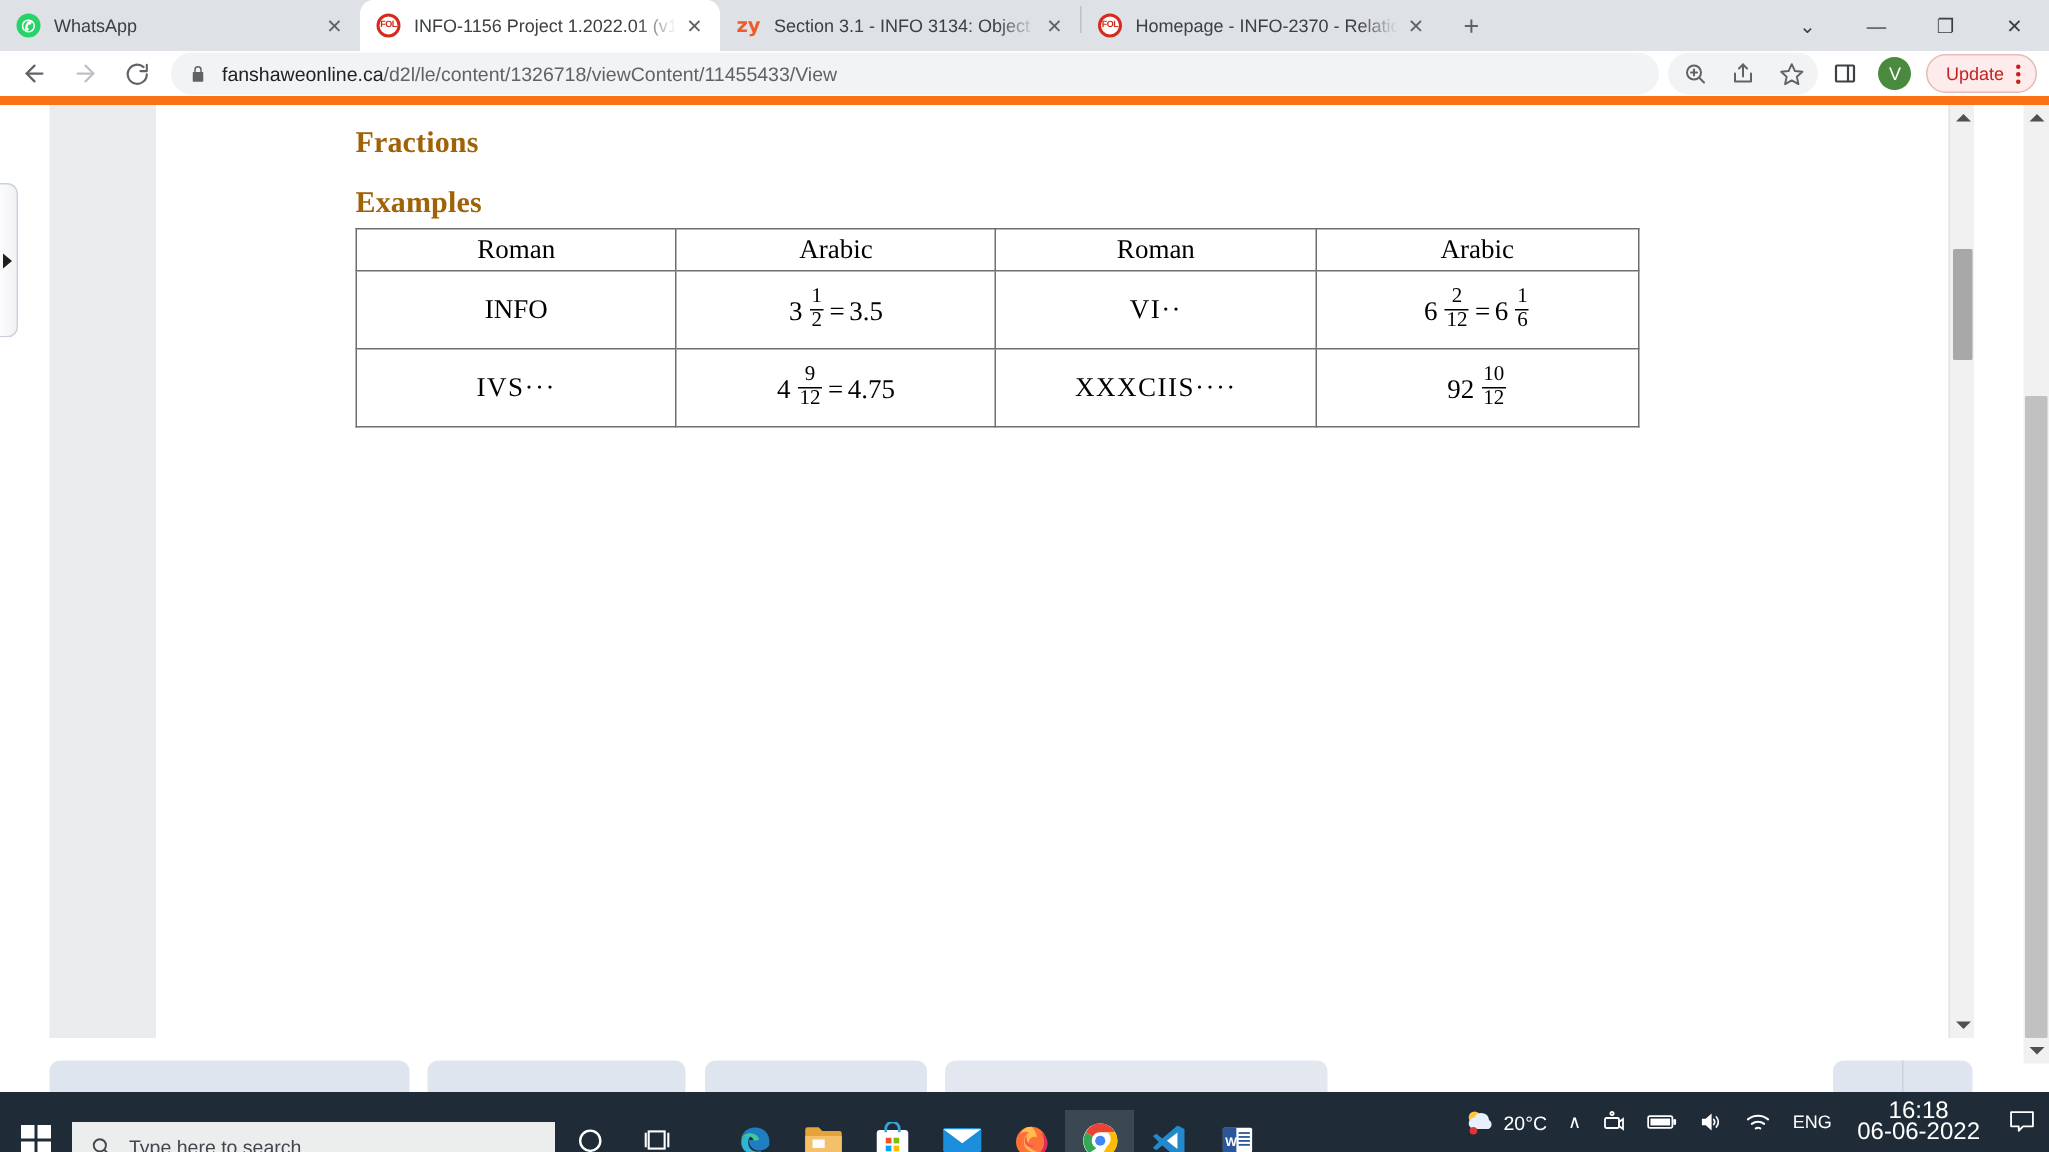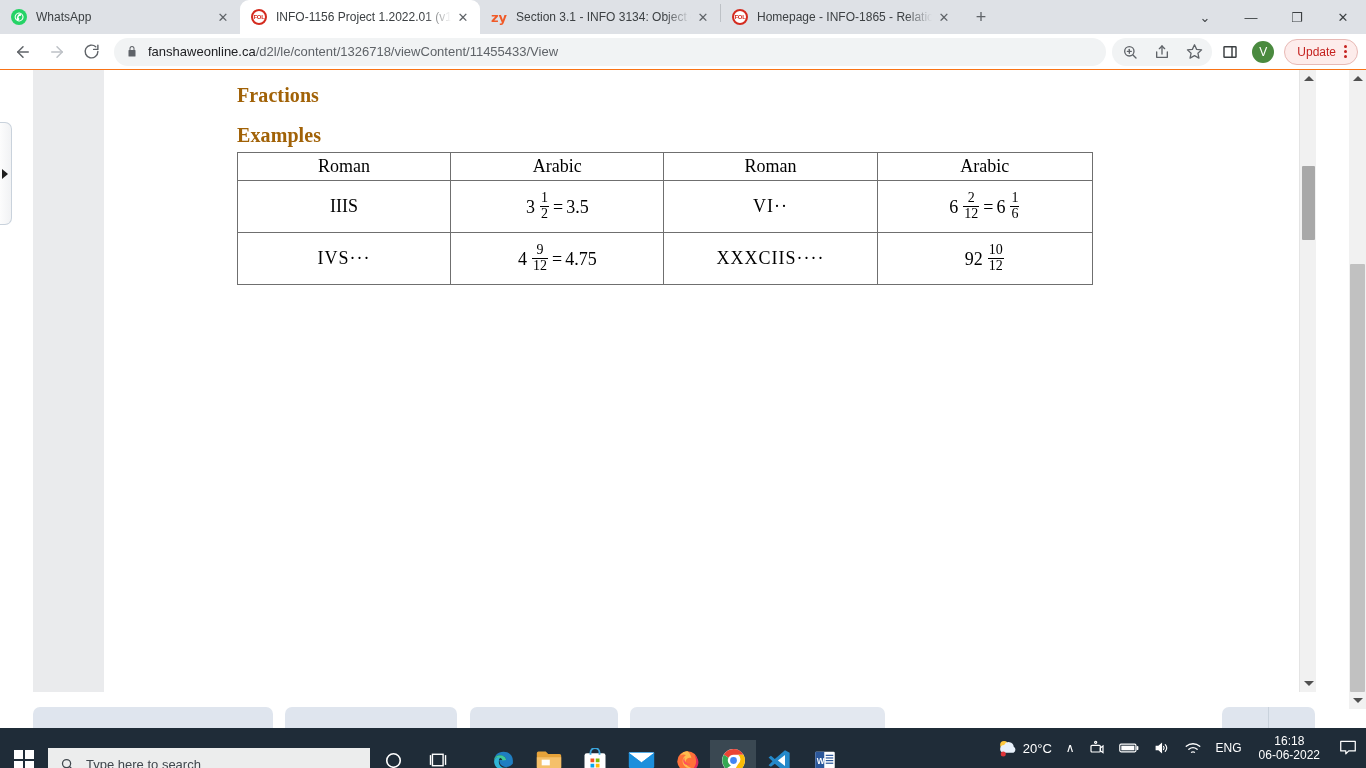--- a/index.html
+++ b/index.html
@@ -70,21 +70,21 @@
   }
   .winbtn {
     width: 46px; height: 34px;
     display: flex; align-items: center; justify-content: center;
     color: #3c4043; font-size: 13px;
   }
 
   .toolbar {
     height: 36px; width: 1366px; background: #ffffff;
     display: flex; align-items: center; padding: 0 8px;
-    border-bottom: 1px solid #f97316;
+    border-bottom: 6px solid #f97316;
   }
   .navbtn {
     width: 30px; height: 30px; margin-right: 4px;
     display: flex; align-items: center; justify-content: center;
     color: #5f6368;
   }
   .omnibox {
     flex: 1 1 auto; height: 28px; background: #f1f3f4;
     border-radius: 14px; display: flex; align-items: center;
     padding: 0 12px; margin: 0 6px 0 4px;
@@ -272,21 +272,21 @@
     position: absolute; bottom: 2px; left: 11px; width: 24px; height: 3px;
     background: #6fb3e0; border-radius: 2px;
   }
   .tray {
     position: absolute; right: 0; top: 0; height: 40px;
     display: flex; align-items: center; color: #ffffff; font-size: 12px;
   }
   .tray-item { display: flex; align-items: center; justify-content: center;
                padding: 0 7px; height: 40px; color: #fff; }
   .clock { display: flex; flex-direction: column; align-items: center;
-           line-height: 14px; padding: 0 10px; font-size: 12px; }
+           line-height: 14px; padding: 0 10px; font-size: 16px; }
   .notif { width: 36px; height: 40px; display:flex; align-items:center; justify-content:center; }
   .temp { font-size: 13px; padding-left: 4px; }
 </style>
 </head>
 <body>
 
 <div id="browser">
 
   <div class="tabstrip">
 
@@ -305,21 +305,21 @@
     <div class="tab inactive">
       <span class="tab-favicon fav-zy">zy</span>
       <span class="tab-title">Section 3.1 - INFO 3134: Object O</span>
       <span class="tab-close">✕</span>
     </div>
 
     <div class="tab-sep"></div>
 
     <div class="tab inactive">
       <span class="tab-favicon fav-fol">FOL</span>
-      <span class="tab-title">Homepage - INFO-1865 - Relatio</span>
+      <span class="tab-title">Homepage - INFO-2370 - Relatio</span>
       <span class="tab-close">✕</span>
     </div>
 
     <div class="newtab">+</div>
 
     <div class="winctrls">
       <div class="winbtn">⌄</div>
       <div class="winbtn">—</div>
       <div class="winbtn">❐</div>
       <div class="winbtn">✕</div>
@@ -418,21 +418,21 @@
         <table class="rt">
           <tbody>
               <tr class="head">
             <td class="colA">Roman</td>
             <td class="colB">Arabic</td>
             <td class="colC">Roman</td>
             <td class="colD">Arabic</td>
           </tr>
 
           <tr class="body">
-            <td>IIIS</td>
+            <td>INFO</td>
             <td>
               <span class="mixed">
                 <span class="whole">3</span>
                 <span class="frac">
                   <span class="num">1</span>
                   <span class="den">2</span>
                 </span>
                 <span class="eqs">=</span>
                 <span class="whole">3.5</span>
               </span>

